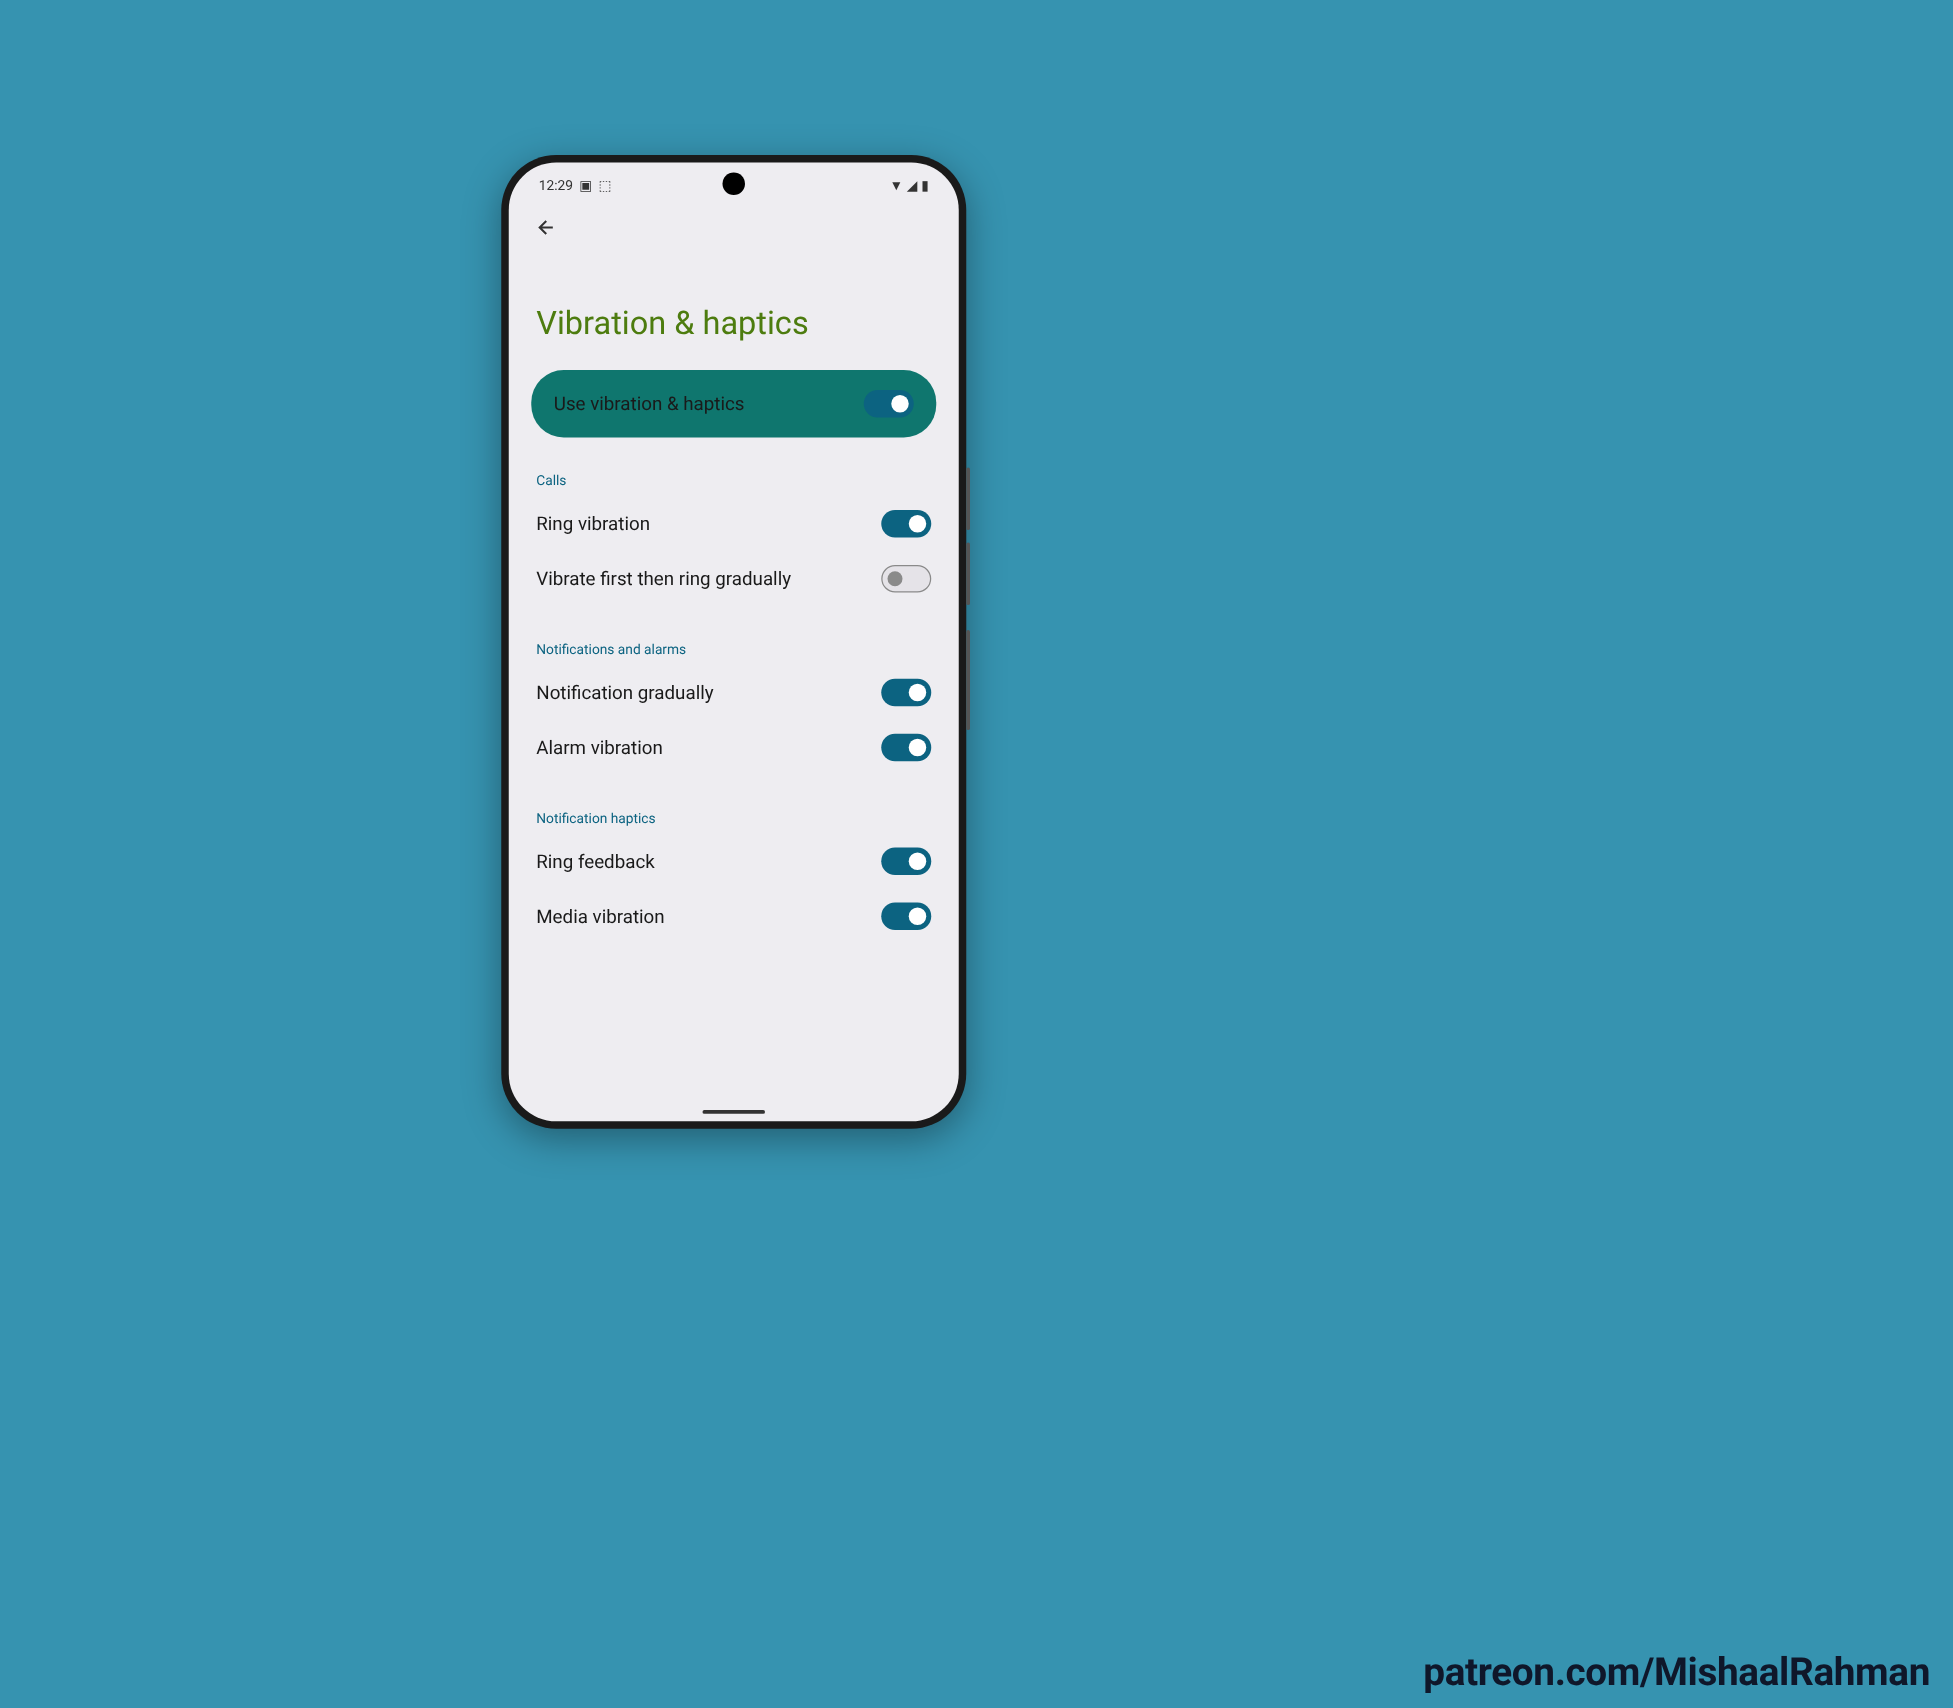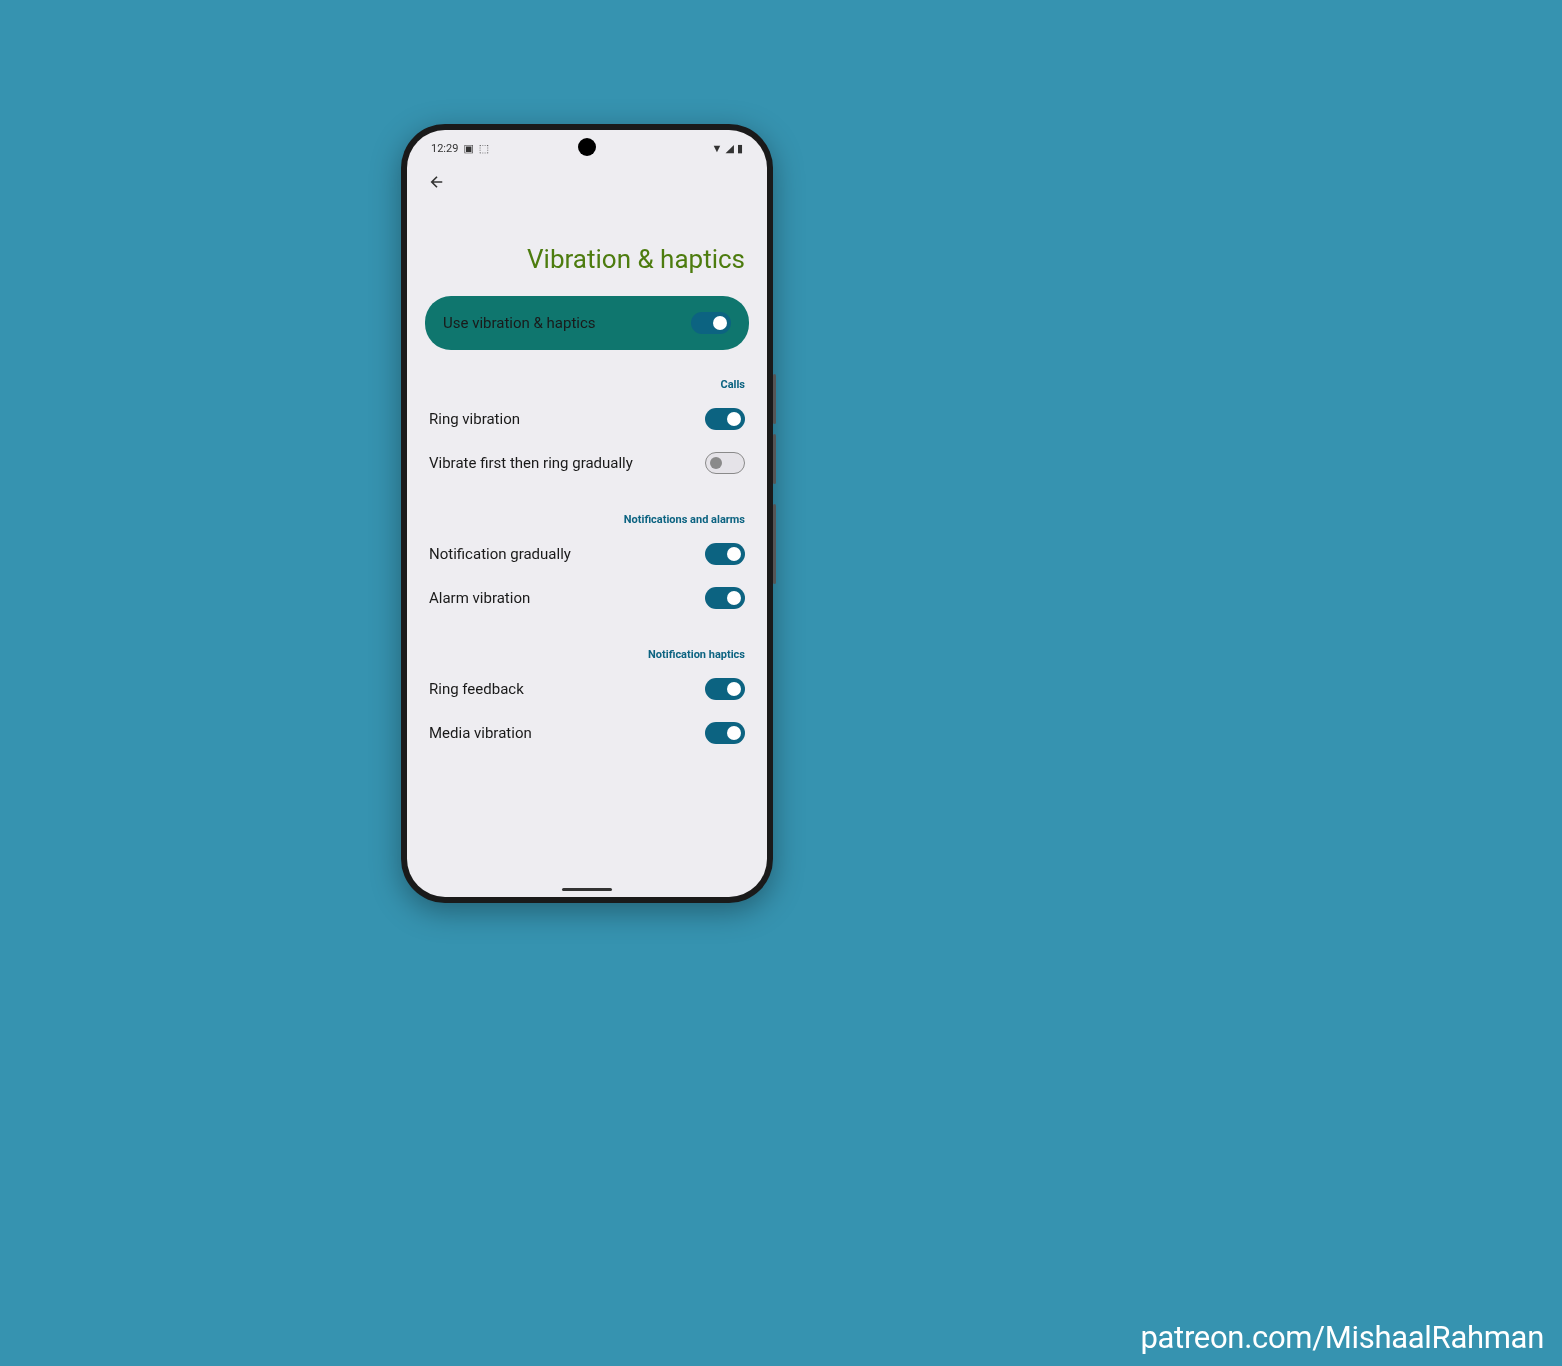--- a/index.html
+++ b/index.html
@@ -18,21 +18,20 @@
     .phone-frame {
       position: absolute;
       left: 401px;
       top: 124px;
       width: 372px;
       height: 779px;
       background: #1a1a1a;
       border-radius: 44px;
       padding: 6px;
       box-shadow: 0 8px 30px rgba(0,0,0,0.35);
-      text-align: right;
     }
     .phone-side-btn {
       position: absolute;
       right: -3px;
       width: 3px;
       background: #555;
       border-radius: 2px;
     }
     .side-btn-1 { top: 250px; height: 50px; }
     .side-btn-2 { top: 310px; height: 50px; }
@@ -105,21 +104,21 @@
       align-items: center;
     }
     .main-toggle-label {
       font-size: 15px;
       color: #1a1a1a;
     }
     .section-header {
       font-size: 11px;
       color: #0c6381;
       padding: 28px 22px 6px 22px;
-      font-weight: 700;
+      font-weight: 400;
     }
     .setting-row {
       display: flex;
       justify-content: space-between;
       align-items: center;
       padding: 11px 22px;
       cursor: pointer;
     }
     .setting-label {
       font-size: 15px;
@@ -164,23 +163,23 @@
       transform: translateX(-50%);
       width: 50px;
       height: 3px;
       background: #333;
       border-radius: 2px;
     }
     .watermark {
       position: absolute;
       right: 18px;
       bottom: 10px;
-      color: #ffffff;
+      color: #0f172a;
       font-size: 31px;
-      font-weight: 400;
+      font-weight: 700;
       letter-spacing: -0.3px;
     }
   </style>
 </head>
 <body>
 
 <div class="phone-frame">
   <div class="phone-side-btn side-btn-1"></div>
   <div class="phone-side-btn side-btn-2"></div>
   <div class="phone-side-btn side-btn-3"></div>

